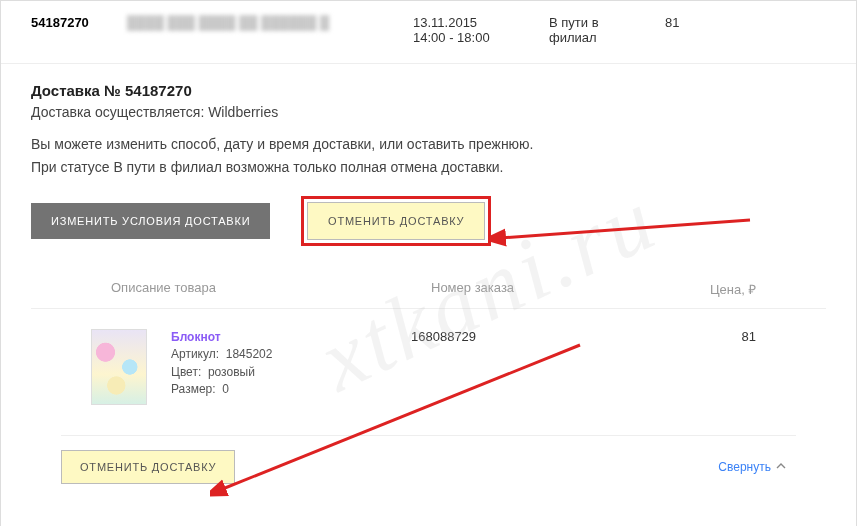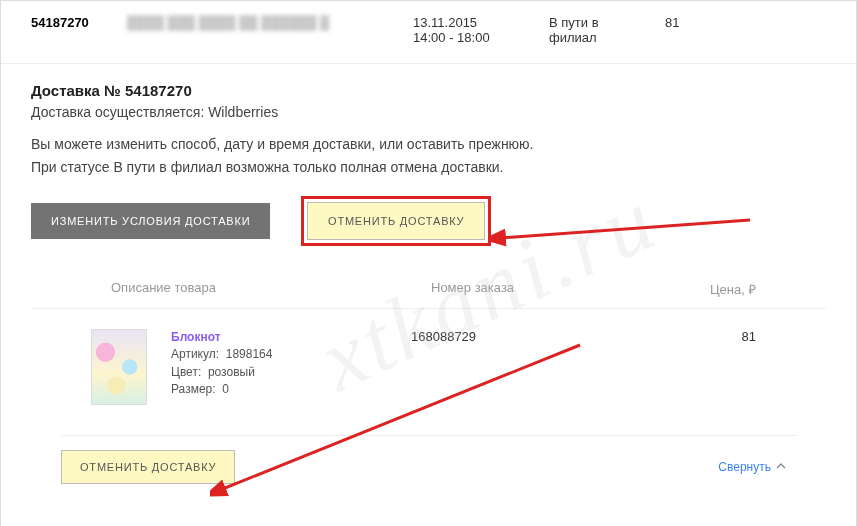--- a/index.html
+++ b/index.html
@@ -166,21 +166,21 @@
         <div>Описание товара</div>
         <div>Номер заказа</div>
         <div class="price">Цена, ₽</div>
       </div>
       <div class="item-row">
         <div class="thumb"></div>
         <div class="props">
           <div class="name">Блокнот</div>
           <div>
             <span>Артикул:</span>&nbsp;
-            <span>1898164</span>
+            <span>1845202</span>
           </div>
           <div>
             <span>Цвет:</span>&nbsp;
             <span>розовый</span>
           </div>
           <div>
             <span>Размер:</span>&nbsp;
             <span>0</span>
           </div>
         </div>

